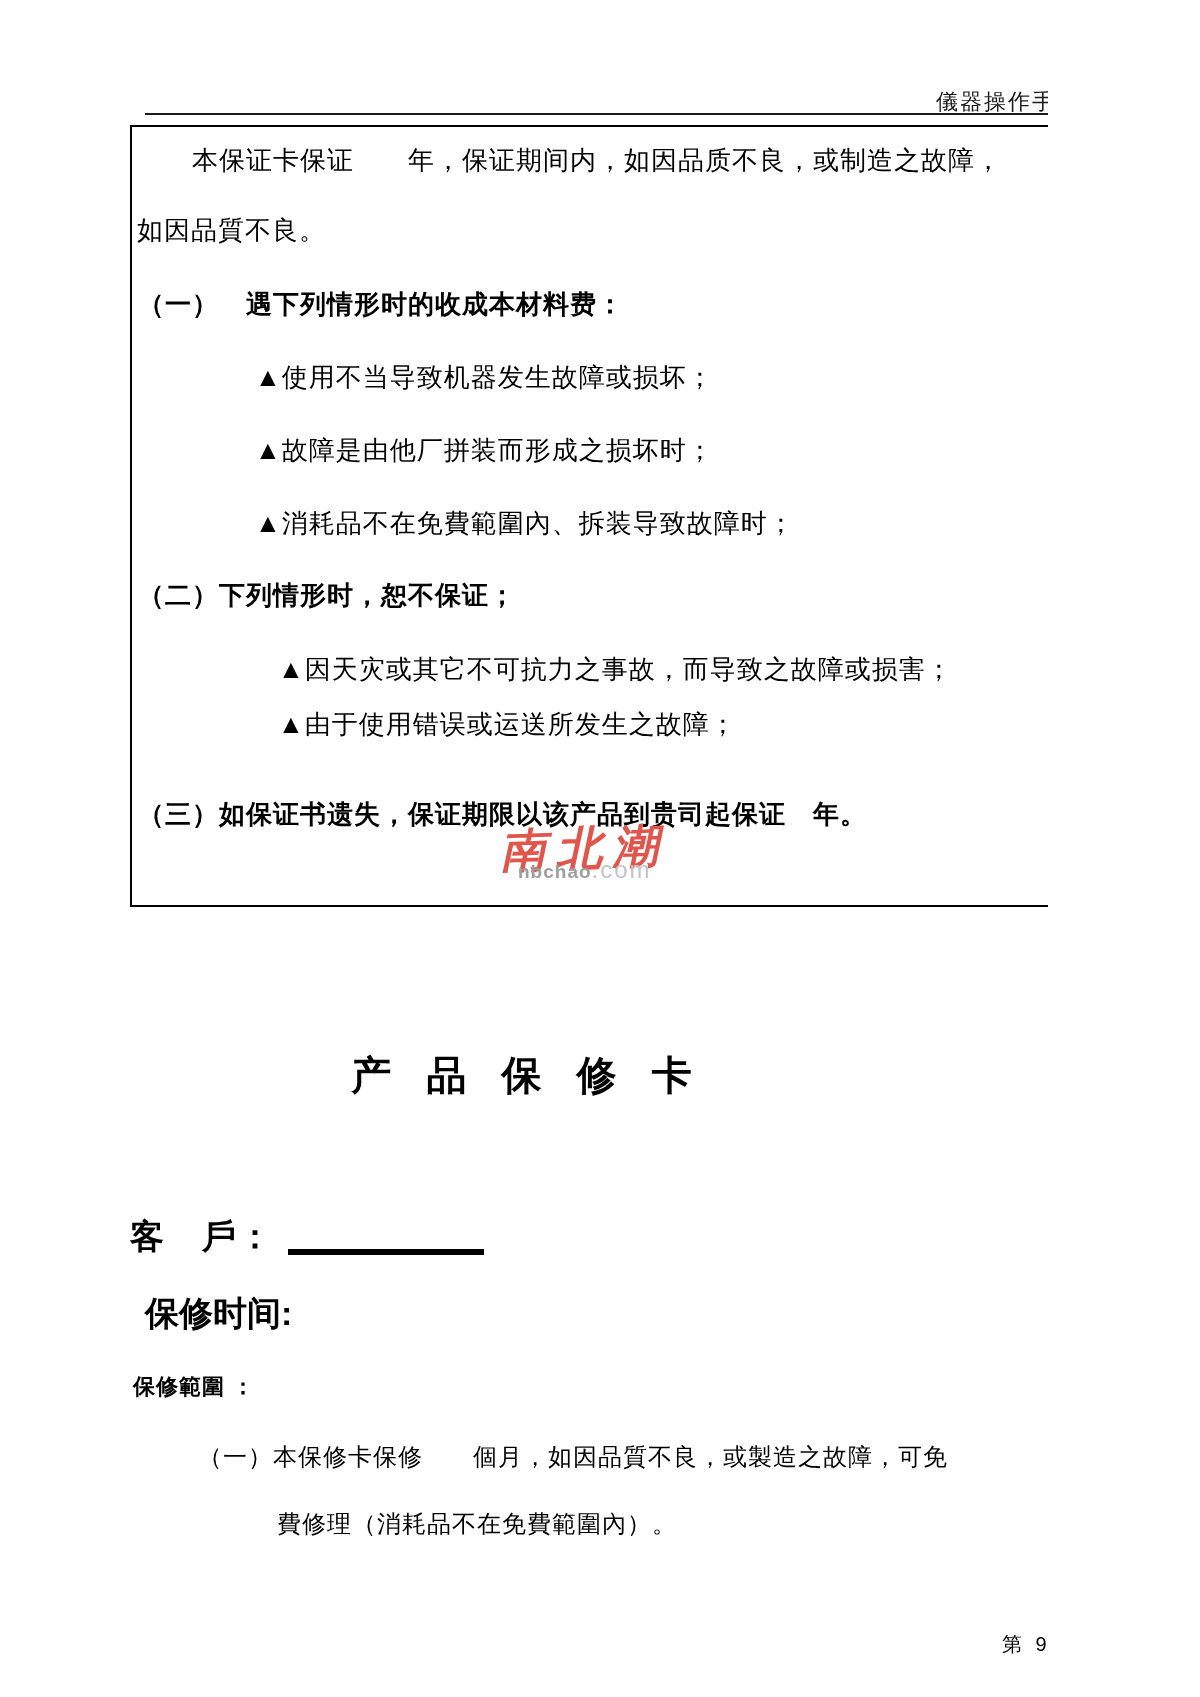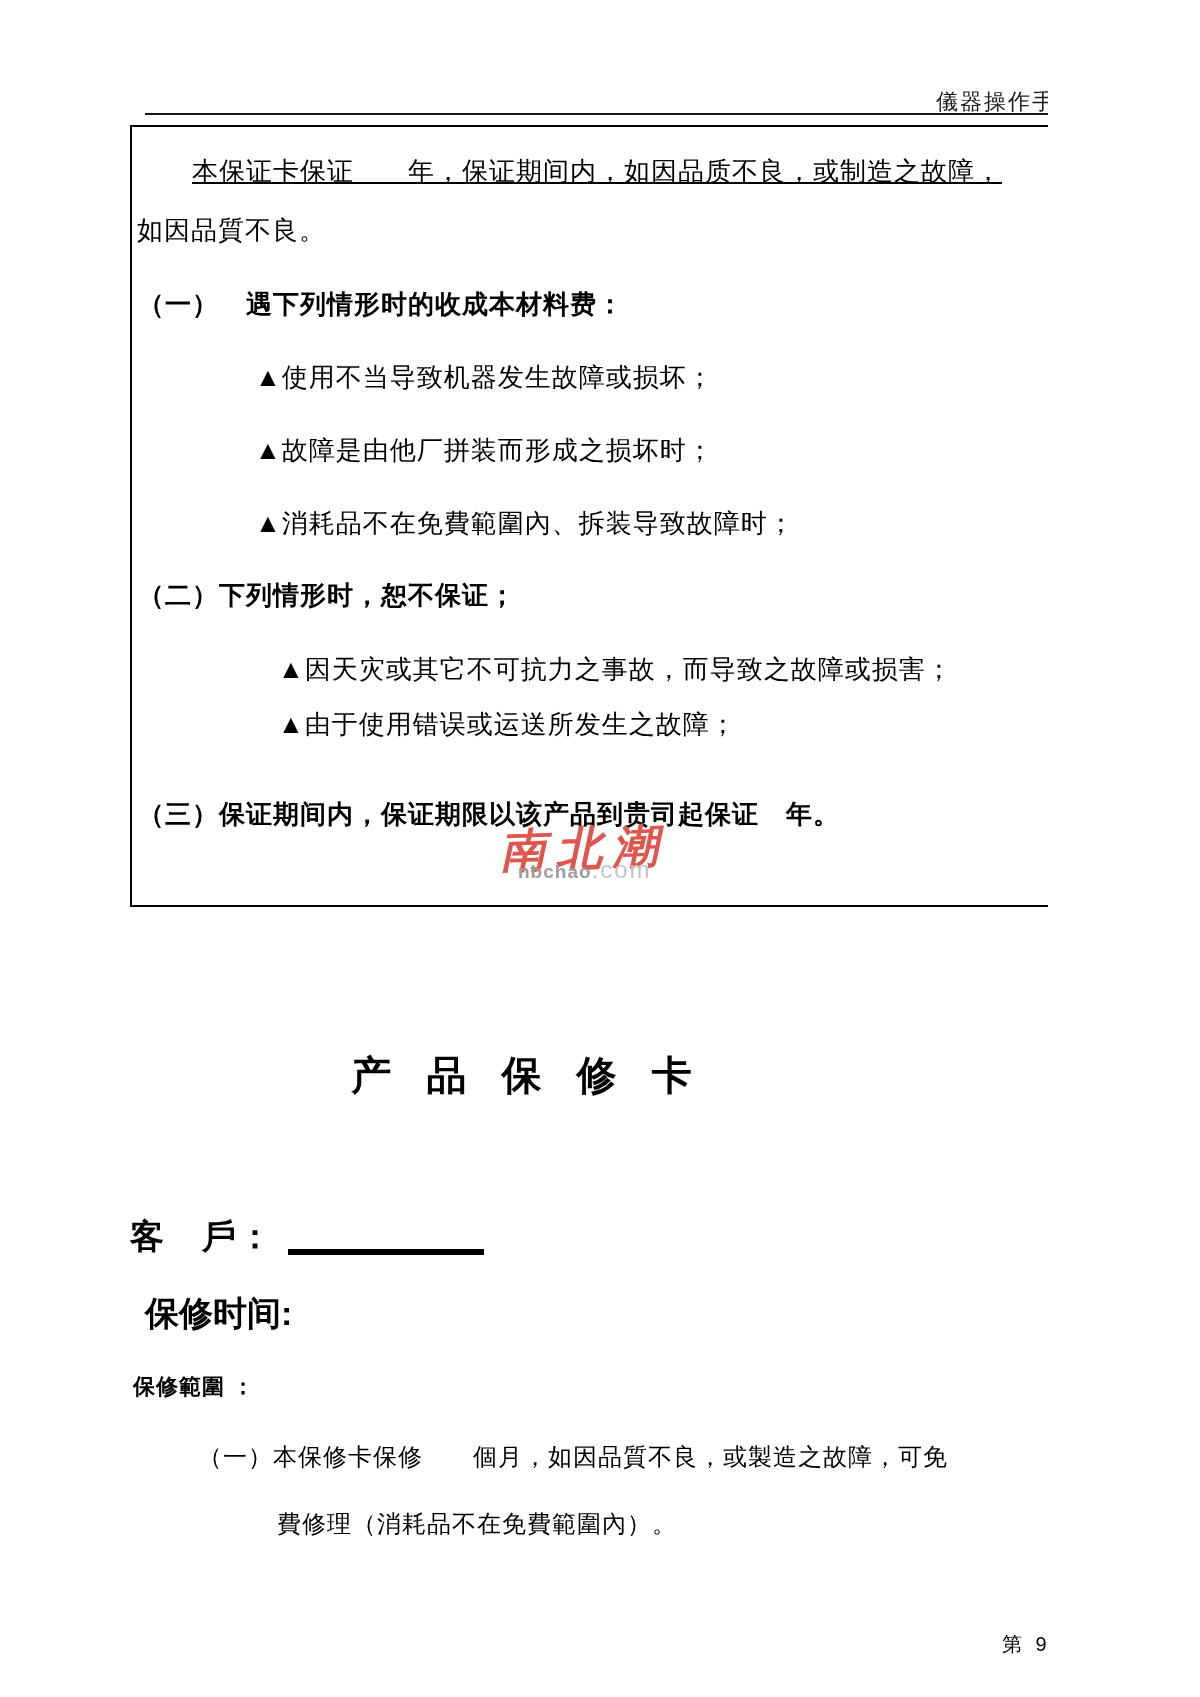--- a/index.html
+++ b/index.html
@@ -25,21 +25,21 @@
 
   .terms-box {
     left: 130px; top: 125px;
     width: 993px; height: 782px;
     border: 2px solid #000000;
     box-sizing: border-box;
   }
   .terms-box .line { position: absolute; font-size: 26px; line-height: 34px; white-space: nowrap; letter-spacing: 1px; }
   .terms-box .bold { font-weight: bold; }
 
-  .l-intro1 { left: 60px;  top: 27px; text-decoration: underline; }
+  .l-intro1 { left: 60px;  top: 16px; }
   .l-intro2 { left: 5px;   top: 86px; }
   .l-h1     { left: 6px;   top: 160px; }
   .l-b1     { left: 123px; top: 233px; }
   .l-b2     { left: 123px; top: 306px; }
   .l-b3     { left: 123px; top: 379px; }
   .l-h2     { left: 6px;   top: 451px; }
   .l-b4     { left: 146px; top: 525px; }
   .l-b5     { left: 146px; top: 580px; }
   .l-h3     { left: 6px;   top: 670px; }
 
@@ -82,21 +82,21 @@
 
     <div class="line bold l-h1">（一）　遇下列情形时的收成本材料费：</div>
     <div class="line l-b1">▲使用不当导致机器发生故障或损坏；</div>
     <div class="line l-b2">▲故障是由他厂拼装而形成之损坏时；</div>
     <div class="line l-b3">▲消耗品不在免費範圍內、拆装导致故障时；</div>
 
     <div class="line bold l-h2">（二）下列情形时，恕不保证；</div>
     <div class="line l-b4">▲因天灾或其它不可抗力之事故，而导致之故障或损害；</div>
     <div class="line l-b5">▲由于使用错误或运送所发生之故障；</div>
 
-    <div class="line bold l-h3">（三）保证期间内，保证期限以该产品到贵司起保证　年。</div>
+    <div class="line bold l-h3">（三）如保证书遗失，保证期限以该产品到贵司起保证　年。</div>
   </div>
 
   <div class="abs watermark-brand">南北潮</div>
   <div class="abs watermark-domain">
     <span class="d-bold">nbchao</span><span class="d-light">.com</span>
   </div>
 
   <div class="abs card-title">产 品 保 修 卡</div>
 
   <div class="abs customer-label">客　戶：</div>

